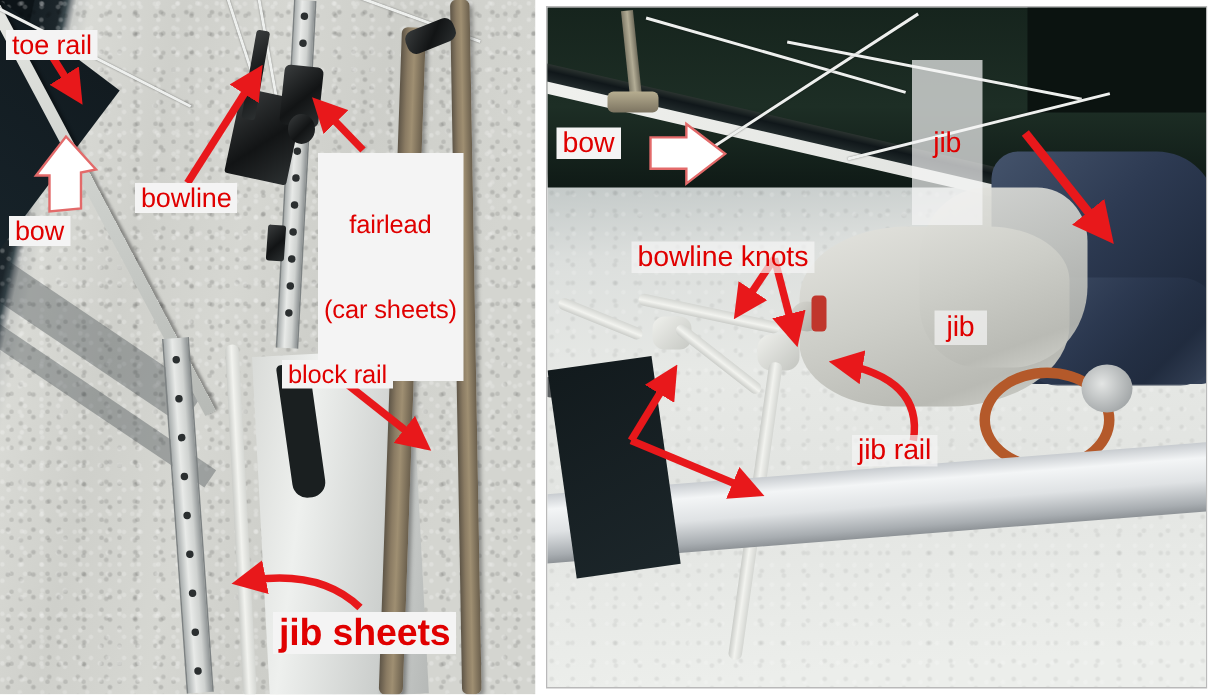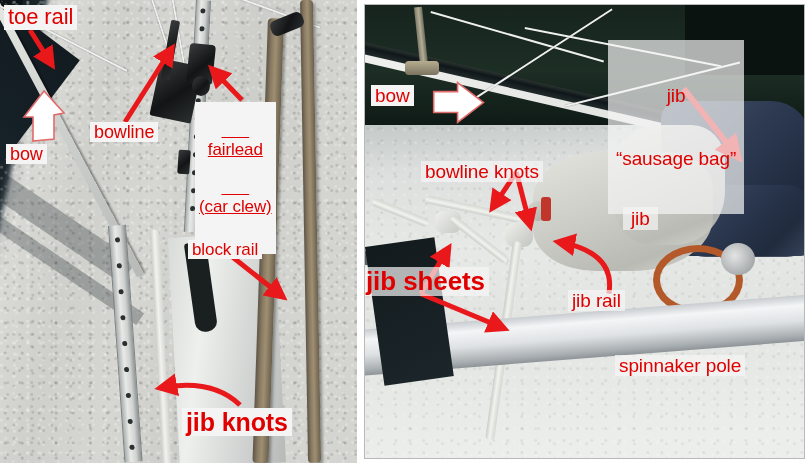--- a/index.html
+++ b/index.html
@@ -273,34 +273,34 @@
 
       <path d="M 242 100 L 212 69" stroke="#e8181b" stroke-width="5" fill="none" marker-end="url(#ah-l)"></path>
 
       <path d="M 230 255 L 283 297" stroke="#e8181b" stroke-width="5" fill="none" marker-end="url(#ah-l)"></path>
 
       <path d="M 240 405 Q 212 378 160 388" stroke="#e8181b" stroke-width="5" fill="none" marker-end="url(#ah-l)"></path>
 
       <path d="M 33 141 L 33 117 L 24 117 L 44 91 L 64 113 L 54 115 L 54 139 z" fill="#ffffff" stroke="#e36a6a" stroke-width="1.6"></path>
     </svg>
 
-    <div class="lbl solid" style="left:4px; top:5px; font-size:22px;">toe rail</div>
+    <div class="lbl solid" style="left:4px; top:20px; font-size:18px;">toe rail</div>
 
     <div class="lbl solid" style="left:6px; top:144px; font-size:18px;">bow</div>
 
     <div class="lbl solid" style="left:90px; top:122px; font-size:18px;">bowline</div>
 
-    <div class="lbl solid center" style="left:195px; top:102px; font-size:17px;text-decoration:underline;">
+    <div class="lbl solid center" style="left:212px; top:102px; font-size:17px;">
       <div>fairlead</div>
-      <div>(car clew)</div>
+      <div>(car sheets)</div>
     </div>
 
     <div class="lbl solid" style="left:188px; top:240px; font-size:17px;">block rail</div>
 
-    <div class="lbl solid bold" style="left:182px; top:408px; font-size:25px;">jib knots</div>
+    <div class="lbl solid bold" style="left:182px; top:408px; font-size:25px;">jib sheets</div>
   </div>
 
   <div class="photo" id="photo-right">
     <div class="layer" id="deck-right"></div>
 
     <div style="position:absolute; left:0; top:0; width:441px; height:120px;
                 background:linear-gradient(180deg,#16241d,#1d2e25 55%,#0f1a16);"></div>
     <div style="position:absolute; left:320px; top:0; width:121px; height:70px; background:#0b1310;"></div>
 
     <div class="gunwale" style="left:-6px; top:36px; width:330px; height:12px; transform:rotate(13deg); transform-origin:top left;"></div>
@@ -366,27 +366,24 @@
 
       <path d="M 245 290 Q 252 248 194 238" stroke="#e8181b" stroke-width="5" fill="none" marker-end="url(#ah-r)"></path>
 
       <path d="M 69 87 L 93 87 L 93 78 L 119 98 L 93 118 L 93 108 L 69 108 z" fill="#ffffff" stroke="#e36a6a" stroke-width="1.6"></path>
     </svg>
 
     <div class="lbl solid" style="left:6px; top:80px; font-size:19px;">bow</div>
 
     <div class="lbl semi center" style="left:243px; top:35px; font-size:19px; padding:2px 8px;">
       <div>jib</div>
-      <div>“sausage bag”</div>
     </div>
 
     <div class="lbl semi" style="left:56px; top:156px; font-size:19px;">bowline knots</div>
 
     <div class="lbl semi" style="left:258px; top:202px; font-size:19px; padding:1px 8px;">jib</div>
 
-    <div class="lbl semi bold" style="left:-3px; top:262px; font-size:26px;">jib sheets</div>
 
     <div class="lbl semi" style="left:203px; top:285px; font-size:19px;">jib rail</div>
 
-    <div class="lbl semi" style="left:250px; top:350px; font-size:19px;">spinnaker pole</div>
   </div>
 
 </div>
 
 </body></html>

